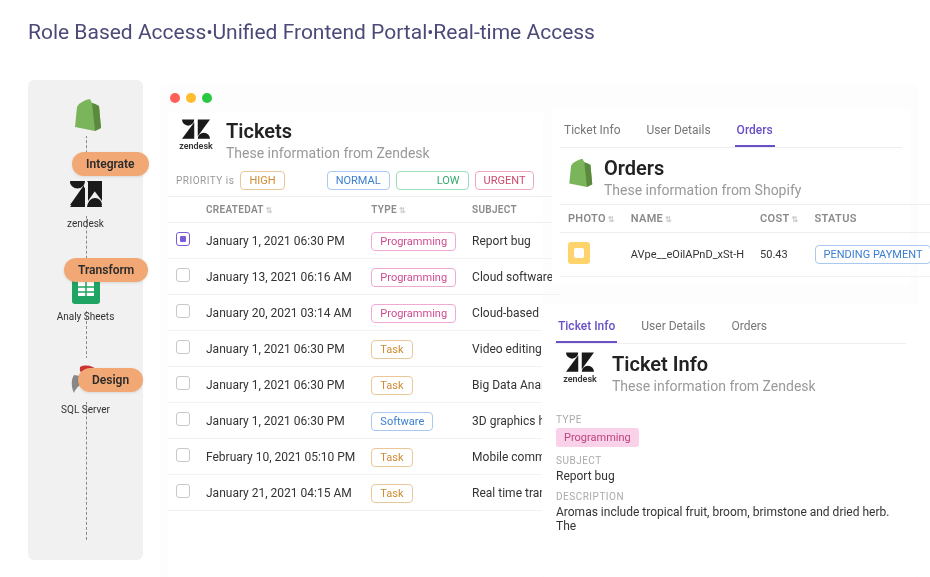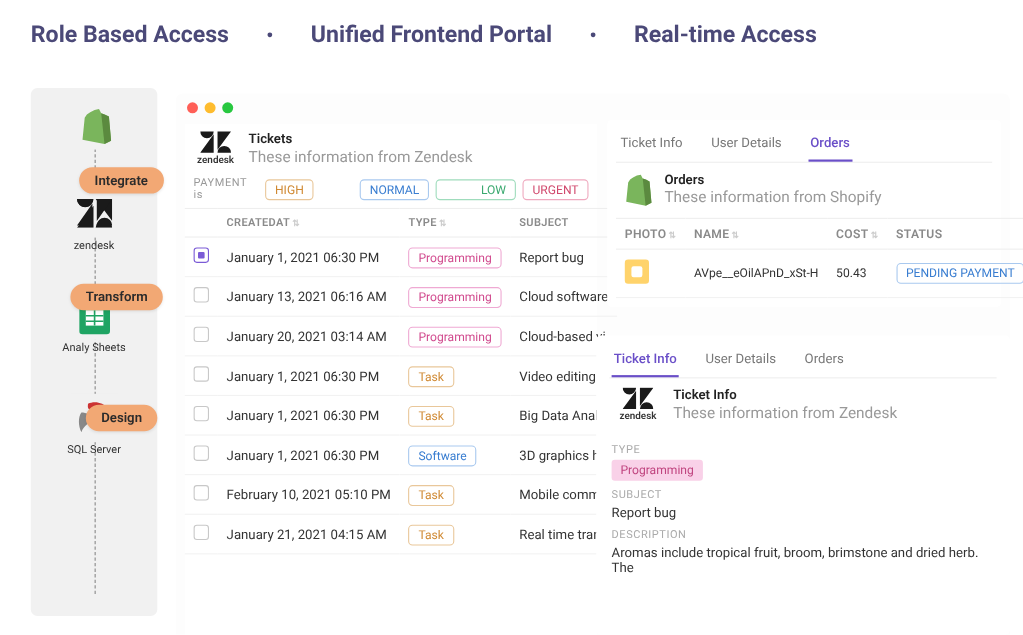--- a/index.html
+++ b/index.html
@@ -10,25 +10,25 @@
     height: 577px;
     overflow: hidden;
     position: relative;
     font-size: 13px;
     color: #333;
   }
 
   
   .top-heading {
     display:flex;
-    gap: 34px;
+    gap: 0;
     align-items:center;
     padding: 20px 28px 18px;
     font-size: 21px;
-    font-weight: 700;
+    font-weight: 400;
     color: #4b4978;
   }
   .top-heading .dot { font-size: 18px; color:#4b4978; }
 
   
   .sidebar {
     position:absolute;
     left:28px; top:80px;
     width:115px;
     height:480px;
@@ -101,21 +101,21 @@
   .panel-head {
     display:flex;
     gap:10px;
     padding:6px 8px 8px;
   }
   .zd-logo {
     width:40px;
     display:flex; flex-direction:column; align-items:center;
   }
   .zd-logo span{font-size:9px; color:#333; font-weight:600;}
-  .panel-title { font-size:12px; font-weight:600; color:#222; }
+  .panel-title { font-size:20px; font-weight:600; color:#222; }
   .panel-sub { font-size:14px; color:#999; margin-top:2px; }
   .search-row {
     display:flex; align-items:center; gap:6px;
     padding:4px 8px 6px;
   }
   .search-box {
     flex:1;
     display:flex; align-items:center;
     border:1px solid #e3e3e3;
     border-radius:4px;
@@ -331,21 +331,21 @@
         <span>zendesk</span>
       </div>
       <div>
         <div class="panel-title">Tickets</div>
         <div class="panel-sub">These information from Zendesk</div>
       </div>
     </div>
 
 
     <div class="priority-row">
-      <span class="lbl">PAYMENT is</span>
+      <span class="lbl">PRIORITY is</span>
       <span class="chip high">HIGH</span>
       <span class="chip normal">NORMAL</span>
       <span class="chip low">LOW</span>
       <span class="chip urgent">URGENT</span>
     </div>
 
     <table>
       <thead>
           <tr>
         <th style="width:30px"></th>

